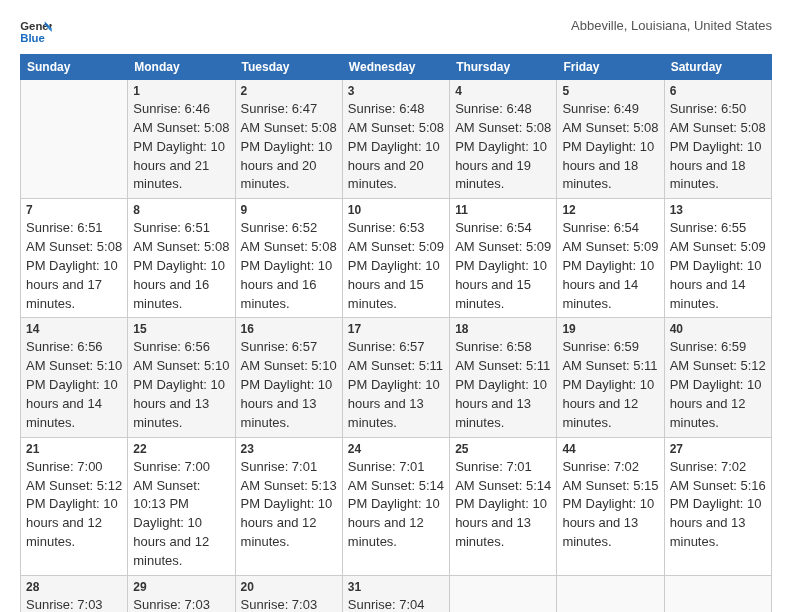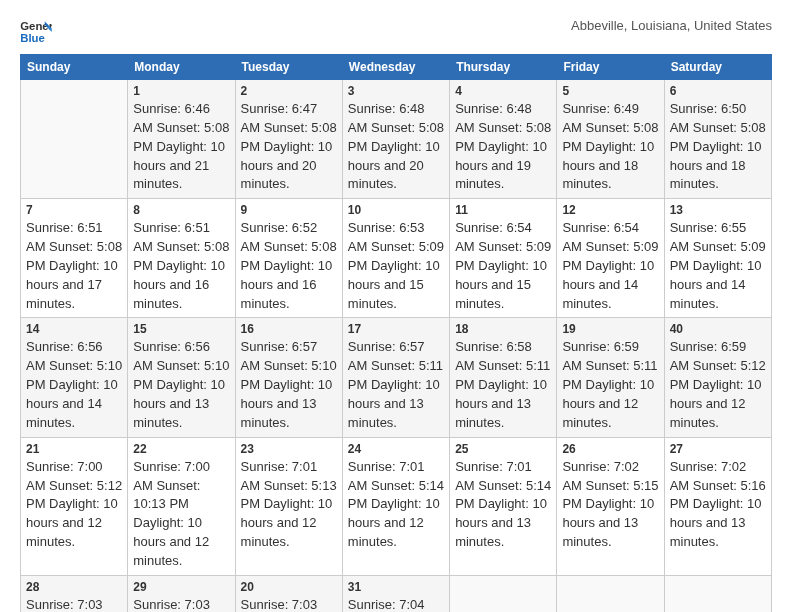--- a/index.html
+++ b/index.html
@@ -297,21 +297,21 @@
 and 12 minutes.</div>
           </td>
           <td>
             <span class="day-num">25</span>
             <div class="day-info">Sunrise: 7:01 AM
 Sunset: 5:14 PM
 Daylight: 10 hours
 and 13 minutes.</div>
           </td>
           <td>
-            <span class="day-num">26</span>
+            <span class="day-num">44</span>
             <div class="day-info">Sunrise: 7:02 AM
 Sunset: 5:15 PM
 Daylight: 10 hours
 and 13 minutes.</div>
           </td>
           <td>
             <span class="day-num">27</span>
             <div class="day-info">Sunrise: 7:02 AM
 Sunset: 5:16 PM
 Daylight: 10 hours

